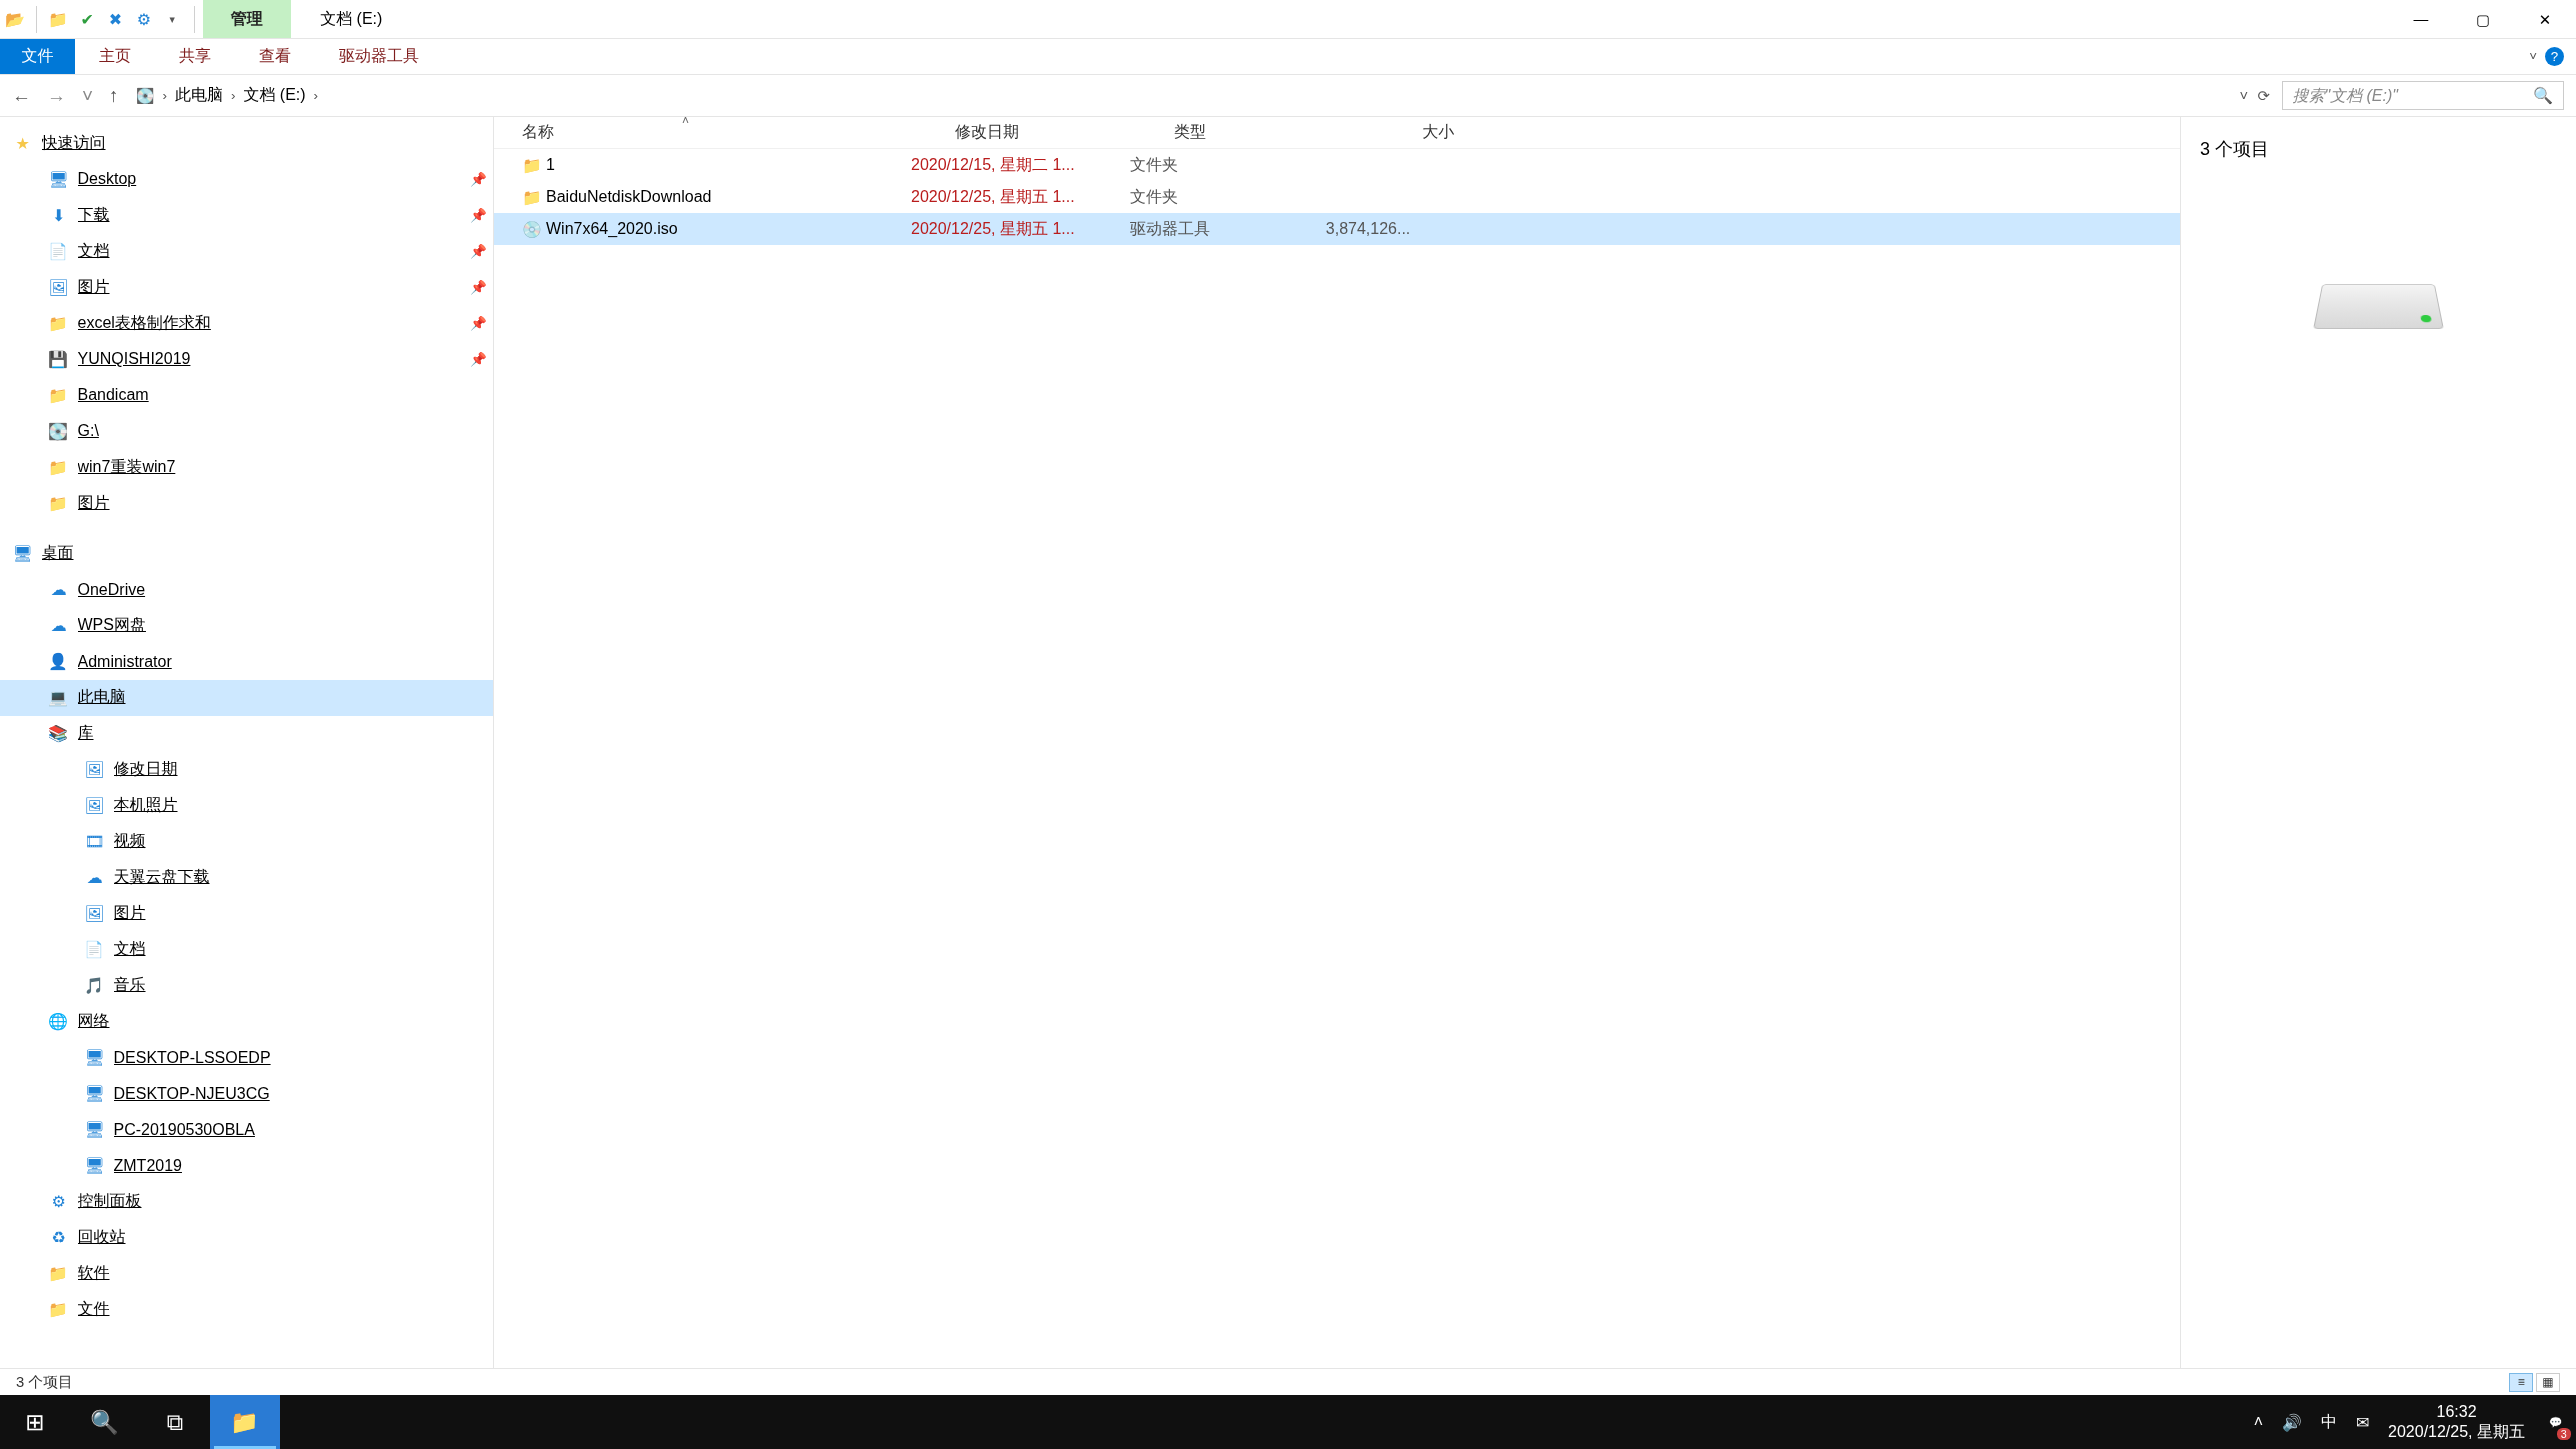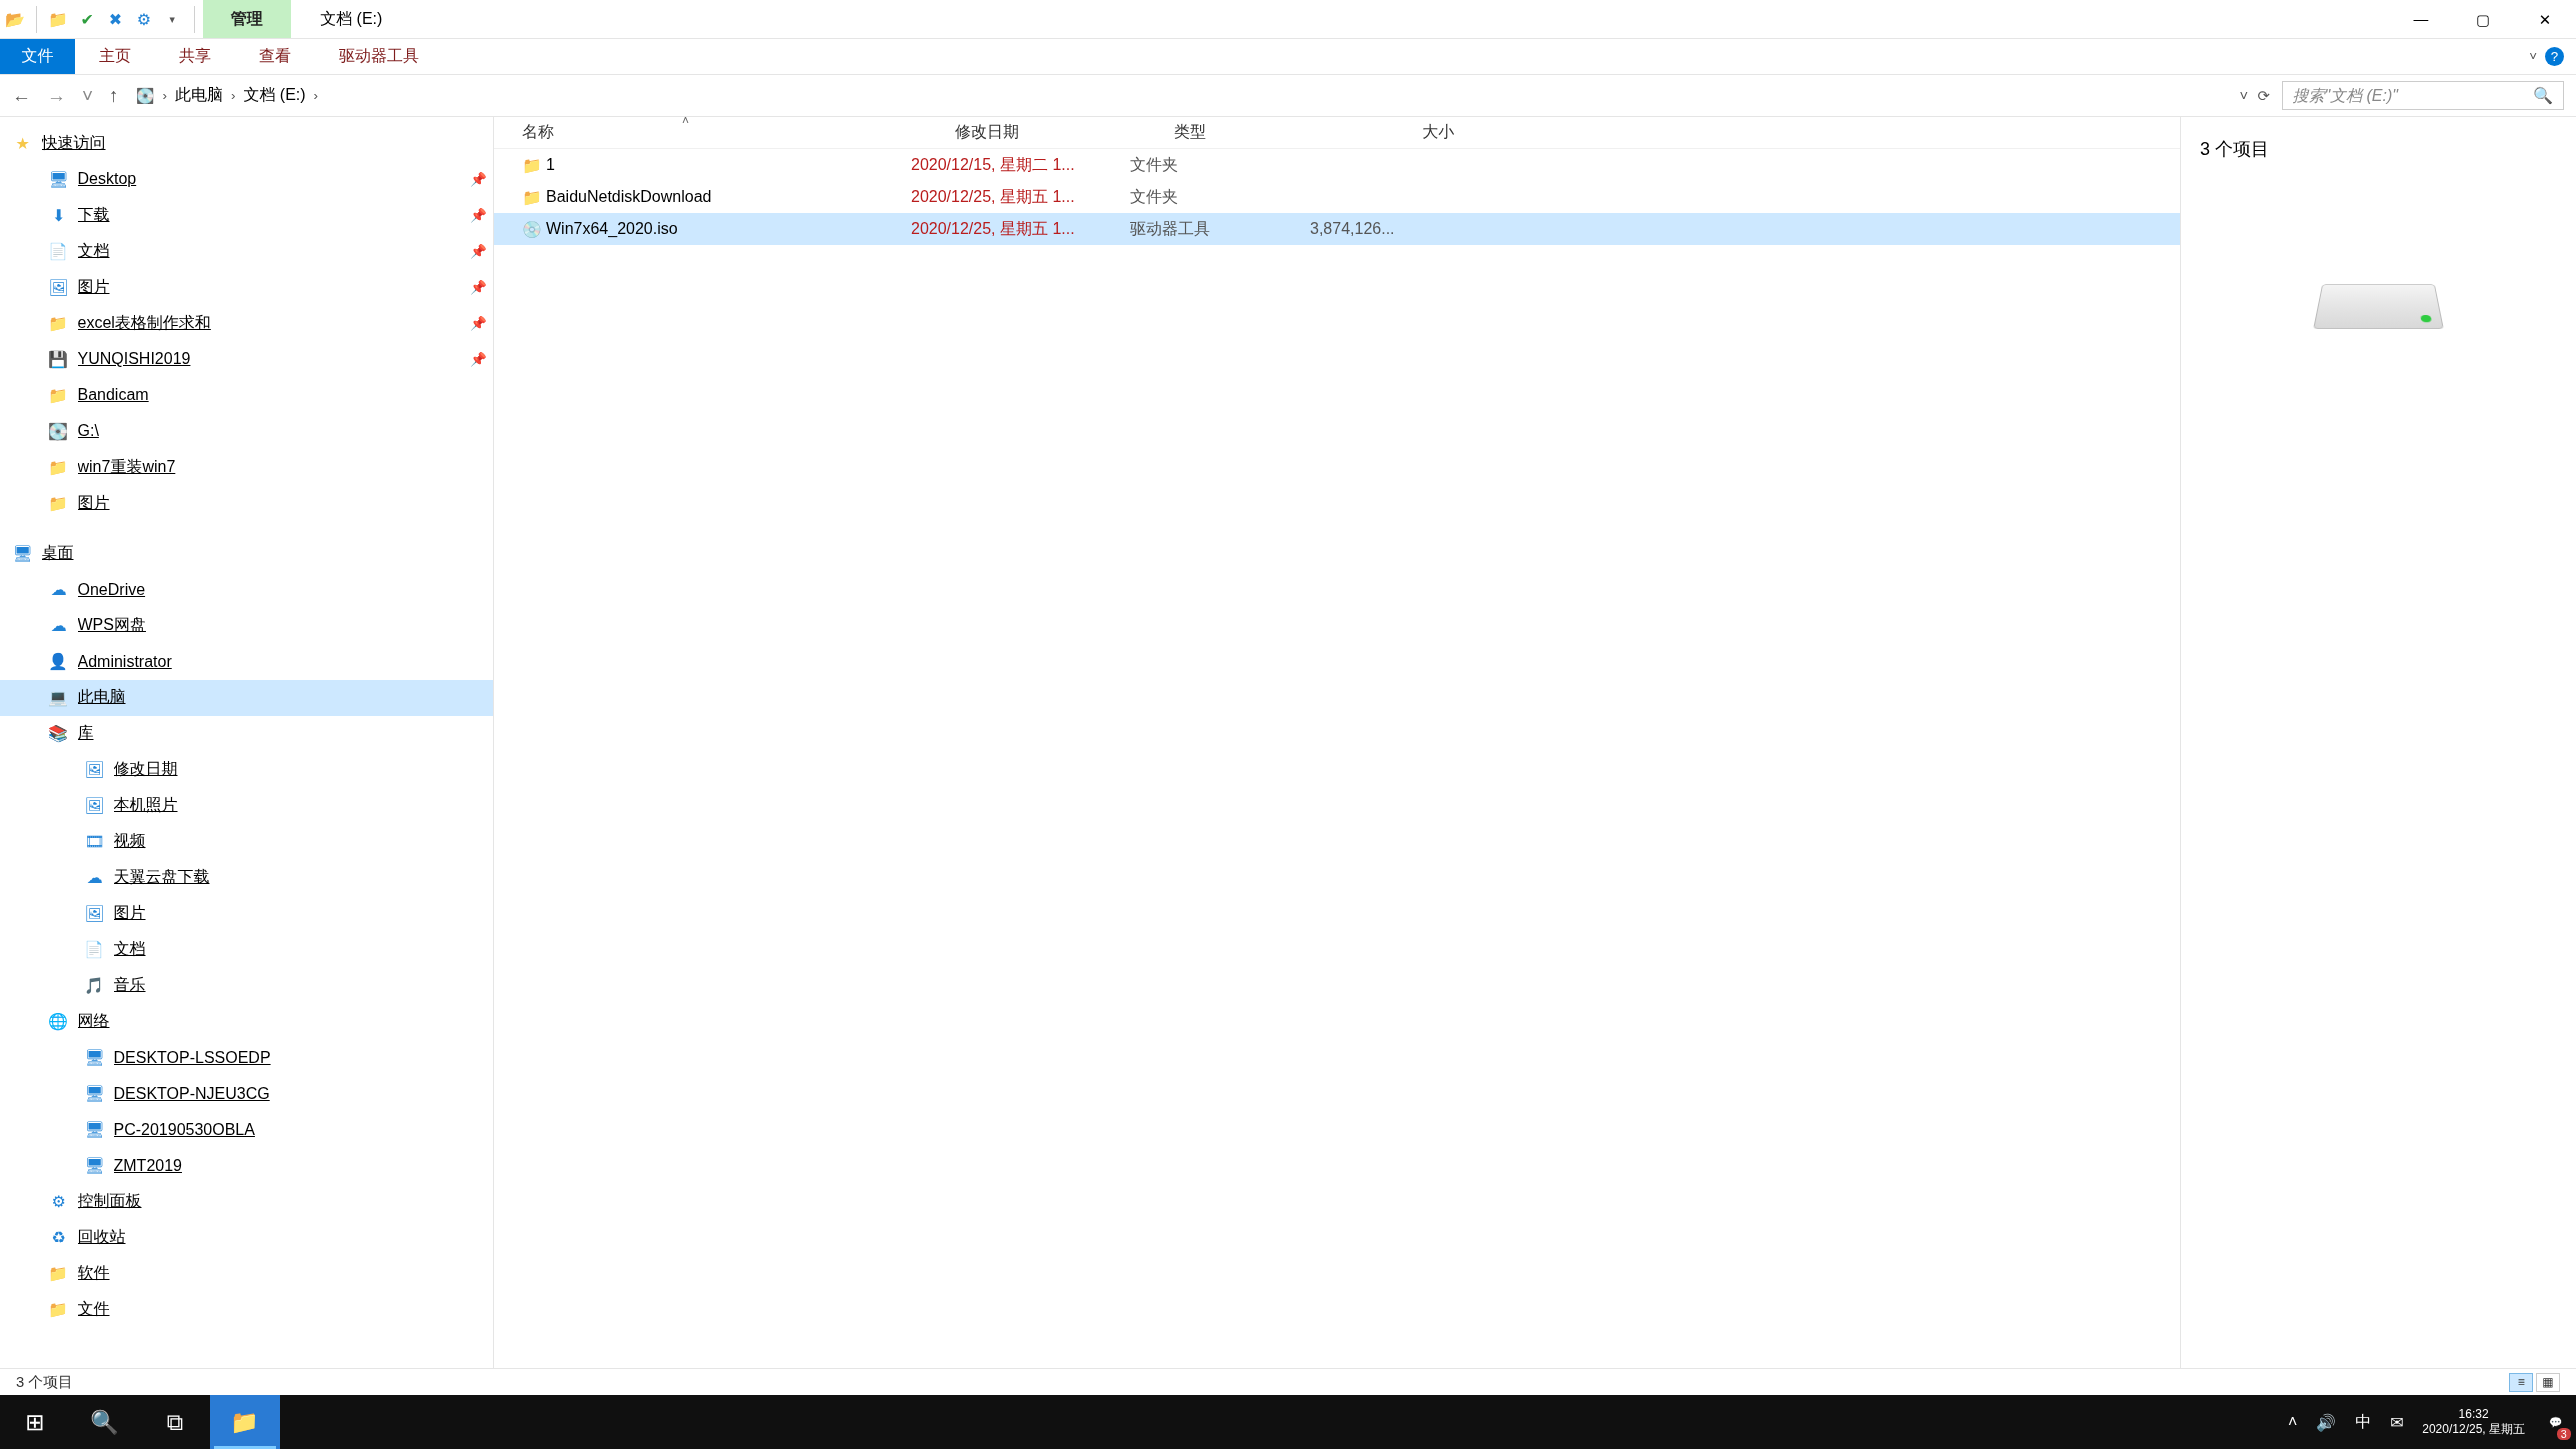--- a/index.html
+++ b/index.html
@@ -61,21 +61,21 @@
 .col-type { width: 180px; }
 .col-size { width: 107px; text-align: right; padding-right: 6.7px; }
 .sort-ind { position: absolute; left: 188px; top: -2.7px; font-size: 12px; color: #666; }
 .rows { flex: 1; }
 .file-row { display: flex; align-items: center; height: 32px; font-size: 16px; padding-left: 28px; }
 .file-row.selected { background: #cde8ff; }
 .file-row .ficon { width: 24px; text-align: left; font-size: 16px; }
 .file-row .fname { width: 365px; }
 .file-row .fdate { width: 219px; color: #b91c1c; }
 .file-row .ftype { width: 180px; color: #555; }
-.file-row .fsize { width: 107px; text-align: left; color: #555; padding-right: 6.7px; }
+.file-row .fsize { width: 107px; text-align: right; color: #555; padding-right: 6.7px; }
 
 
 .preview { width: 396px; border-left: 0.7px solid #e5e5e5; padding: 20px 19px; font-size: 18px; }
 .drive-ico { margin-top: 114px; display: flex; justify-content: center; }
 .drive-shape { width: 121px; height: 60px; background: linear-gradient(#f4f4f4,#d8d8d8); border: 0.7px solid #bbb; border-radius: 4px; transform: perspective(268px) rotateX(42deg); position: relative; }
 .drive-shape::after { content: ""; position: absolute; right: 9.4px; bottom: 6.7px; width: 9.4px; height: 9.4px; border-radius: 50%; background: #2ecc40; }
 
 
 .statusbar { height: 27px; border-top: 0.7px solid #e5e5e5; display: flex; align-items: center; font-size: 14.8px; padding: 0 16px; color: #333; }
 .statusbar .sb-spacer { flex: 1; }
@@ -83,21 +83,21 @@
 .sb-view-btn { width: 24px; height: 19px; border: 0.7px solid #ccc; display: flex; align-items: center; justify-content: center; font-size: 12px; }
 .sb-view-btn.active { background: #cde8ff; border-color: #7ab8e6; }
 
 
 .taskbar { height: 54px; background: #101010; display: flex; align-items: center; color: #fff; }
 .tb-btn { width: 70px; height: 100%; display: flex; align-items: center; justify-content: center; font-size: 23px; }
 .tb-btn.active { background: #2a7bd4; position: relative; }
 .tb-btn.active::after { content:""; position:absolute; bottom:0; left:4px; right:4px; height:2.7px; background:#7ecbff; }
 .tb-spacer { flex: 1; }
 .tray { display: flex; align-items: center; gap: 19px; padding: 0 6.7px; font-size: 16px; }
-.tray-clock { display: flex; flex-direction: column; align-items: center; font-size: 12px; line-height: 1.25; padding: 0 12px; }
+.tray-clock { display: flex; flex-direction: column; align-items: center; font-size: 16px; line-height: 1.25; padding: 0 12px; }
 .tray-notif { width: 39px; height: 100%; display: flex; align-items: center; justify-content: center; position: relative; }
 .tray-notif .badge { position: absolute; bottom: 9.4px; right: 5.4px; background: #d04040; font-size: 10.7px; padding: 0 4px; border-radius: 5.4px; }
 
 .folder-ico { color: #f5c24d; }
 .file-ico { color: #aaa; }
 .star-ico { color: #f6c74a; }
 .green-ico { color: #2e9e3f; }
 .blue-ico { color: #2183d6; }
 .orange-ico { color: #e7913c; }
 </style>

